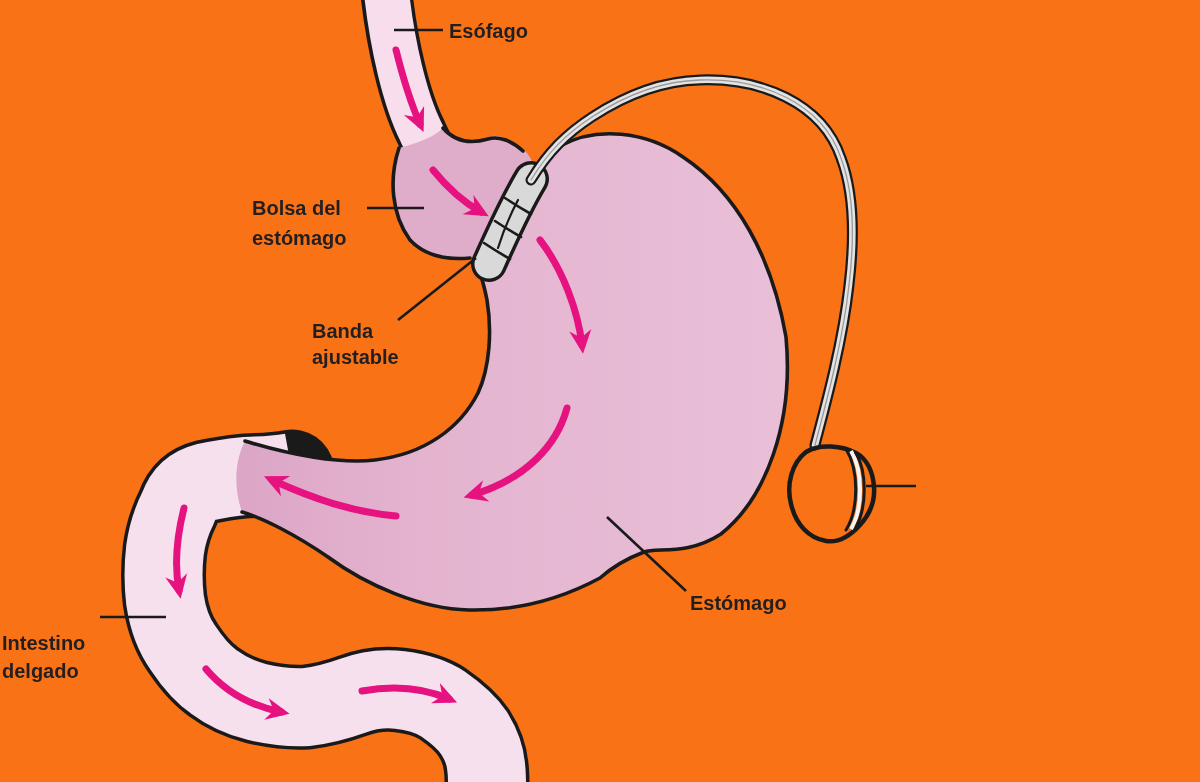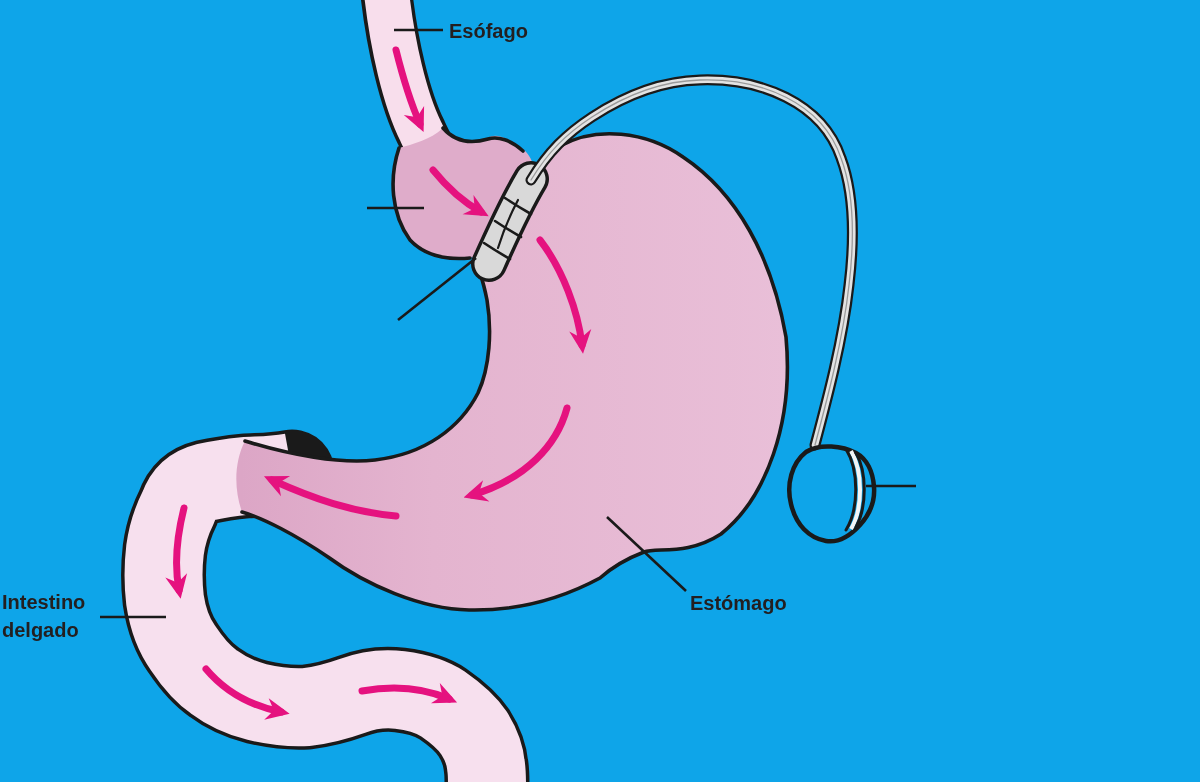--- a/index.html
+++ b/index.html
@@ -10,40 +10,40 @@
     --band-fill:#D9D9D9;
     --port-fill:#D6D6D6;
     --outline:#1A1A1A;
     --arrow:#E5127F;
     --label-text:#231F20;
   }
   html,body{margin:0;padding:0;background:#ffffff;}
   .stage{
     position:relative;
     width:1200px;height:782px;
-    background:#0ea5e9;
+    background:#f97316;
     overflow:hidden;
     font-family:"Liberation Sans", sans-serif;
   }
   .art{position:absolute;left:0;top:0;}
   .ink{stroke:var(--outline);fill:none;stroke-linecap:round;stroke-linejoin:round;}
   .arrow{stroke:var(--arrow);fill:none;stroke-linecap:round;}
   .ahead{fill:var(--arrow);}
   .pointer{stroke:var(--outline);stroke-width:2.6;fill:none;}
   .label{
     position:absolute;
     font-size:20px;
     font-weight:700;
     color:var(--label-text);
     white-space:pre-line;
     letter-spacing:0px;
   }
   .lh30{line-height:30px;}
   .lh26{line-height:26px;}
-  .lh28{line-height:28px;}
+  .lh28{line-height:28px;margin-top:41px;}
   .lh22{line-height:22px;}
 </style>
 </head>
 <body>
 
 <div class="stage">
 
   <svg class="art" width="1200" height="782" viewBox="0 0 1200 782">
     <defs>
       <linearGradient id="gstomach" x1="240" y1="0" x2="790" y2="0" gradientUnits="userSpaceOnUse">
@@ -156,21 +156,25 @@
       <path class="pointer" d="M 367,208 L 424,208"></path>
       <path class="pointer" d="M 398,320 L 476,258"></path>
       <path class="pointer" d="M 100,617 L 166,617"></path>
       <path class="pointer" d="M 607,517 L 686,591"></path>
       <path class="pointer" d="M 866,486 L 916,486"></path>
     </g>
   </svg>
 
   <div class="label lh22" style="left:449px; top:20px;">Esófago</div>
 
+  <div class="label lh30" style="left:252px; top:193px;">Bolsa del
+estómago</div>
 
+  <div class="label lh26" style="left:312px; top:318px;">Banda
+ajustable</div>
 
   <div class="label lh28" style="left:2px; top:588px;">Intestino
 delgado</div>
 
   <div class="label lh22" style="left:690px; top:592px;">Estómago</div>
 
 
 </div>
 
 </body></html>

